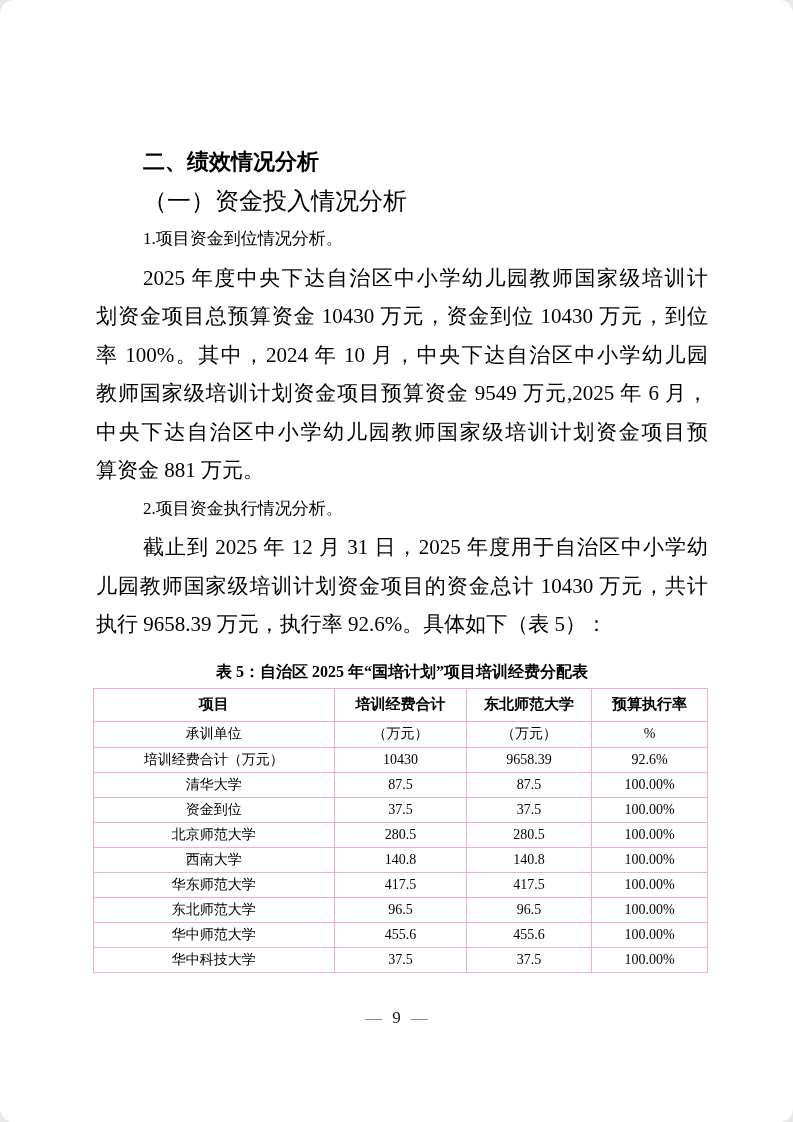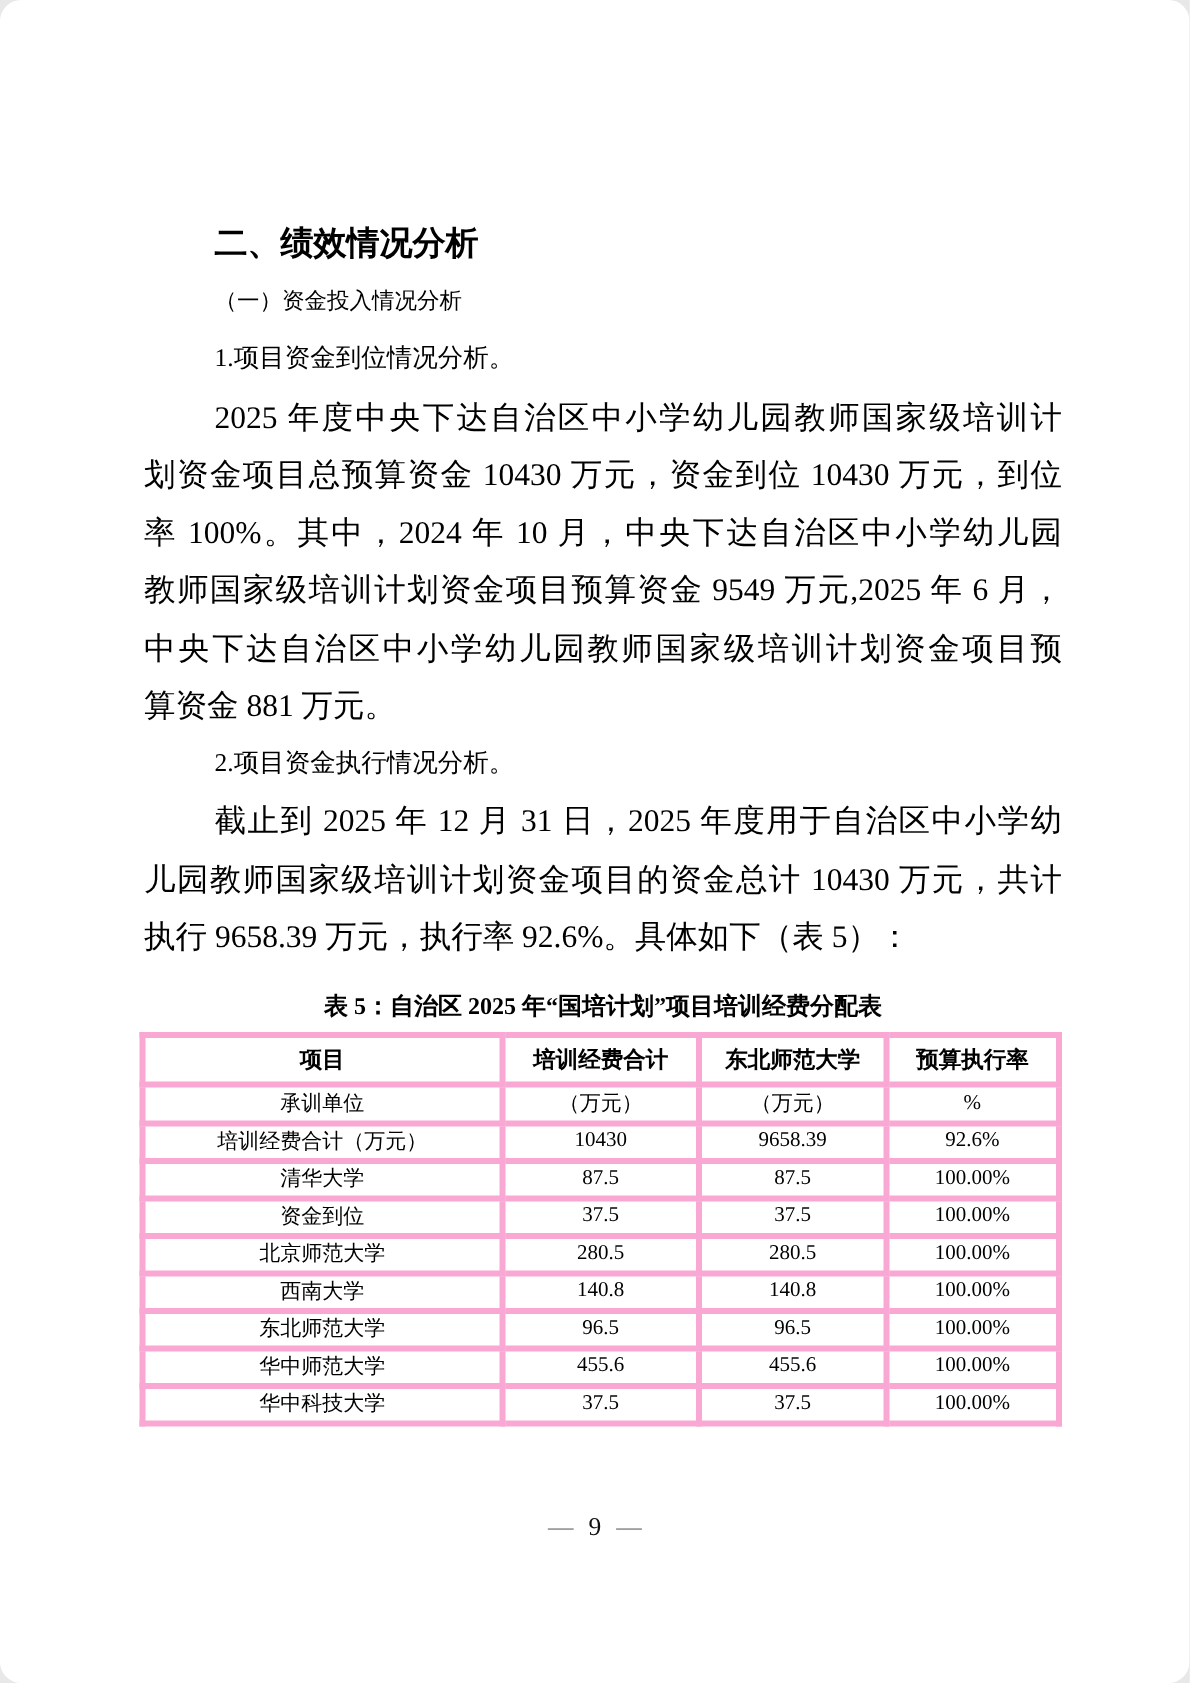--- a/index.html
+++ b/index.html
@@ -29,21 +29,21 @@
     overflow: hidden;
     text-align: justify;
   }
   .line.just { text-align-last: justify; text-justify: inter-character; }
   .indent { text-indent: 47px; }
   .h1 {
     font-family: "Liberation Sans", sans-serif;
     font-weight: bold;
     font-size: 22px;
   }
-  .h2 { font-weight: normal; font-size: 15px; }
+  .h2 { font-weight: normal; font-size: 24px; }
   .h3 { font-weight: normal; font-size: 17px; }
   .table-title {
     margin-top: 14px;
     height: 28px;
     line-height: 28px;
     text-align: center;
     font-weight: bold;
     font-size: 16px;
     white-space: nowrap;
     overflow: hidden;
@@ -53,21 +53,21 @@
     margin-top: 2px;
     width: 615px;
     border-collapse: collapse;
     table-layout: fixed;
   }
   table.data col.c1 { width: 39.2%; }
   table.data col.c2 { width: 21.6%; }
   table.data col.c3 { width: 20.3%; }
   table.data col.c4 { width: 18.9%; }
   table.data td, table.data th {
-    border: 4px solid #f9a8d4;
+    border: 1px solid #f9a8d4;
     text-align: center;
     vertical-align: middle;
     font-size: 14px;
     font-weight: normal;
     height: 25px;
     padding: 0 3px;
     white-space: nowrap;
     overflow: hidden;
   }
   table.data { border: 1.5px solid #000; }
@@ -164,20 +164,26 @@
             <td>280.5</td>
             <td>100.00%</td>
           </tr>
           <tr>
             <td>西南大学</td>
             <td>140.8</td>
             <td>140.8</td>
             <td>100.00%</td>
           </tr>
           <tr>
+            <td>华东师范大学</td>
+            <td>417.5</td>
+            <td>417.5</td>
+            <td>100.00%</td>
+          </tr>
+          <tr>
             <td>东北师范大学</td>
             <td>96.5</td>
             <td>96.5</td>
             <td>100.00%</td>
           </tr>
           <tr>
             <td>华中师范大学</td>
             <td>455.6</td>
             <td>455.6</td>
             <td>100.00%</td>

